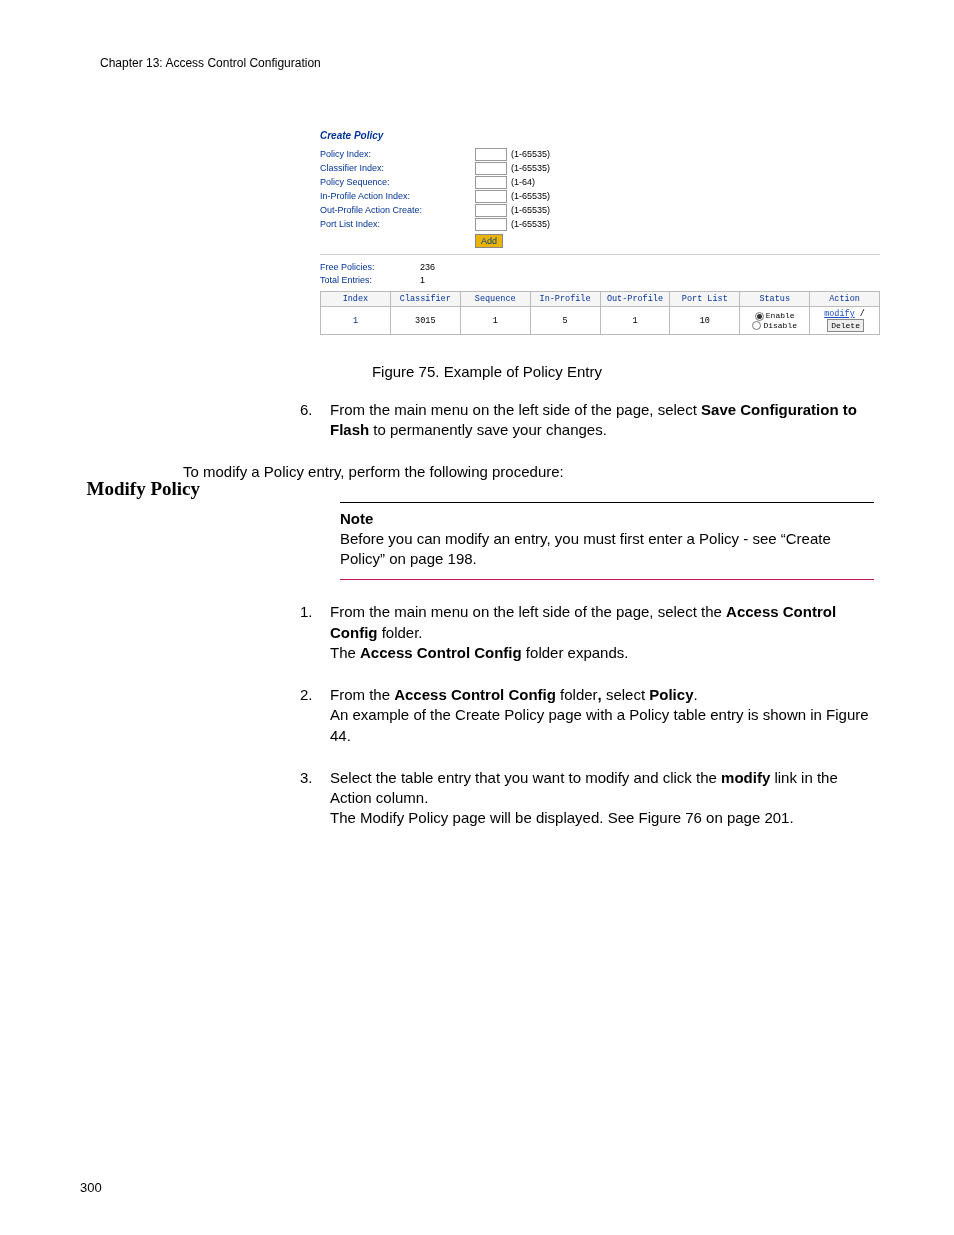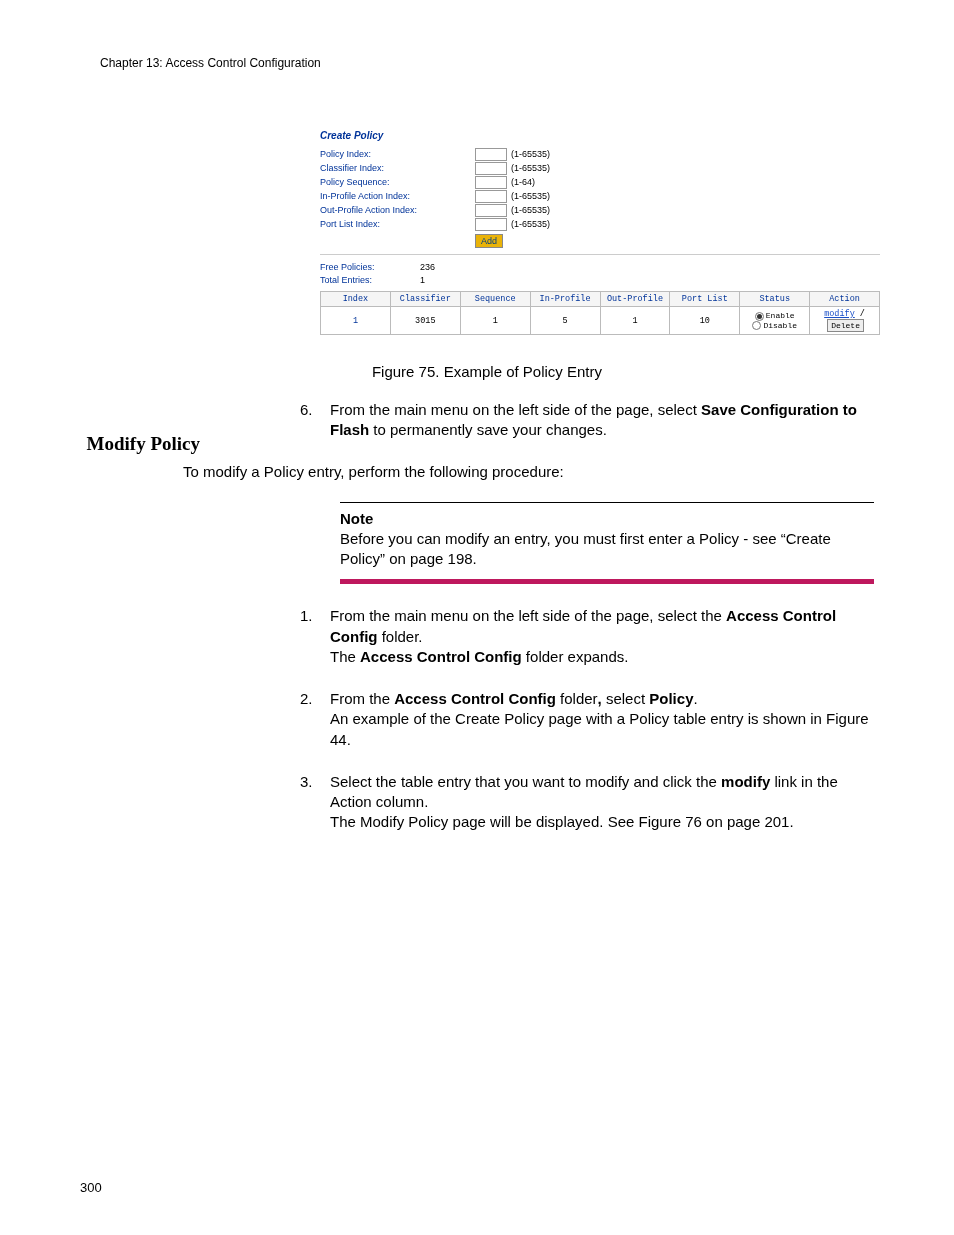--- a/index.html
+++ b/index.html
@@ -124,29 +124,30 @@
   }
   .ol-step .txt { flex: 1; }
   .side-heading {
     position: absolute;
     left: 80px;
     width: 120px;
     font-family: "Times New Roman", Times, serif;
     font-weight: bold;
     font-size: 19px;
     text-align: right;
+    margin-top: 45px;
   }
   .intro {
     font-size: 15px;
     margin: 0 0 22px 83px;
   }
   .note-box {
     margin: 0 0 22px 240px;
     border-top: 1px solid #000;
-    border-bottom: 5px solid #be185d;
+    border-bottom: 1px solid #be185d;
     padding: 6px 0 10px 0;
     font-size: 15px;
     line-height: 1.35;
   }
   .note-box .note-label { font-weight: bold; }
   .page-num {
     position: absolute;
     bottom: 40px;
     left: 80px;
     font-size: 13px;
@@ -176,21 +177,21 @@
       <span class="label">Policy Sequence:</span>
       <span class="input"></span>
       <span class="range">(1-64)</span>
     </div>
     <div class="form-row">
       <span class="label">In-Profile Action Index:</span>
       <span class="input"></span>
       <span class="range">(1-65535)</span>
     </div>
     <div class="form-row">
-      <span class="label">Out-Profile Action Index:</span>
+      <span class="label">Out-Profile Action Create:</span>
       <span class="input"></span>
       <span class="range">(1-65535)</span>
     </div>
     <div class="form-row">
       <span class="label">Port List Index:</span>
       <span class="input"></span>
       <span class="range">(1-65535)</span>
     </div>
     <div class="add-btn">Add</div>
 

